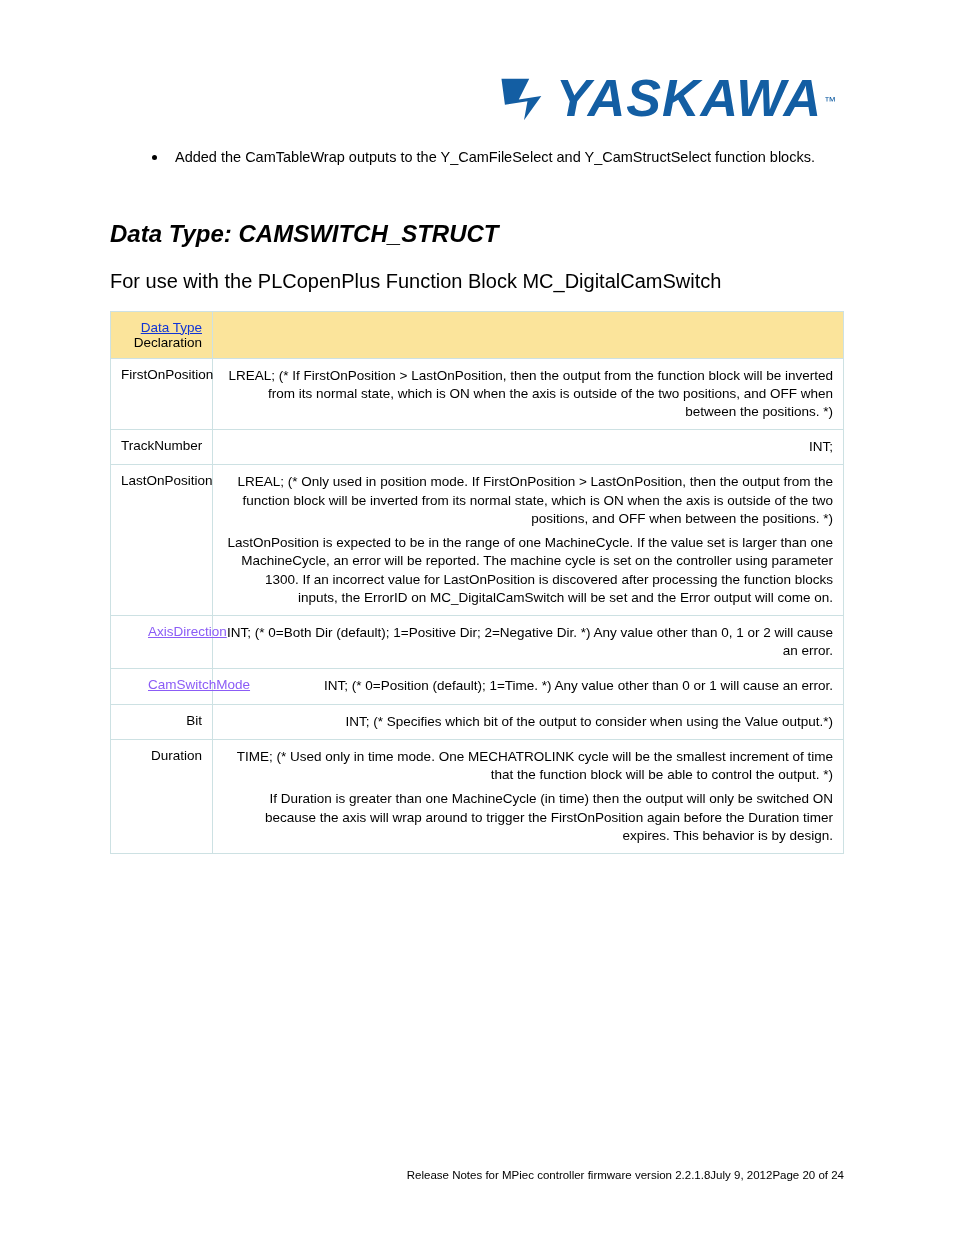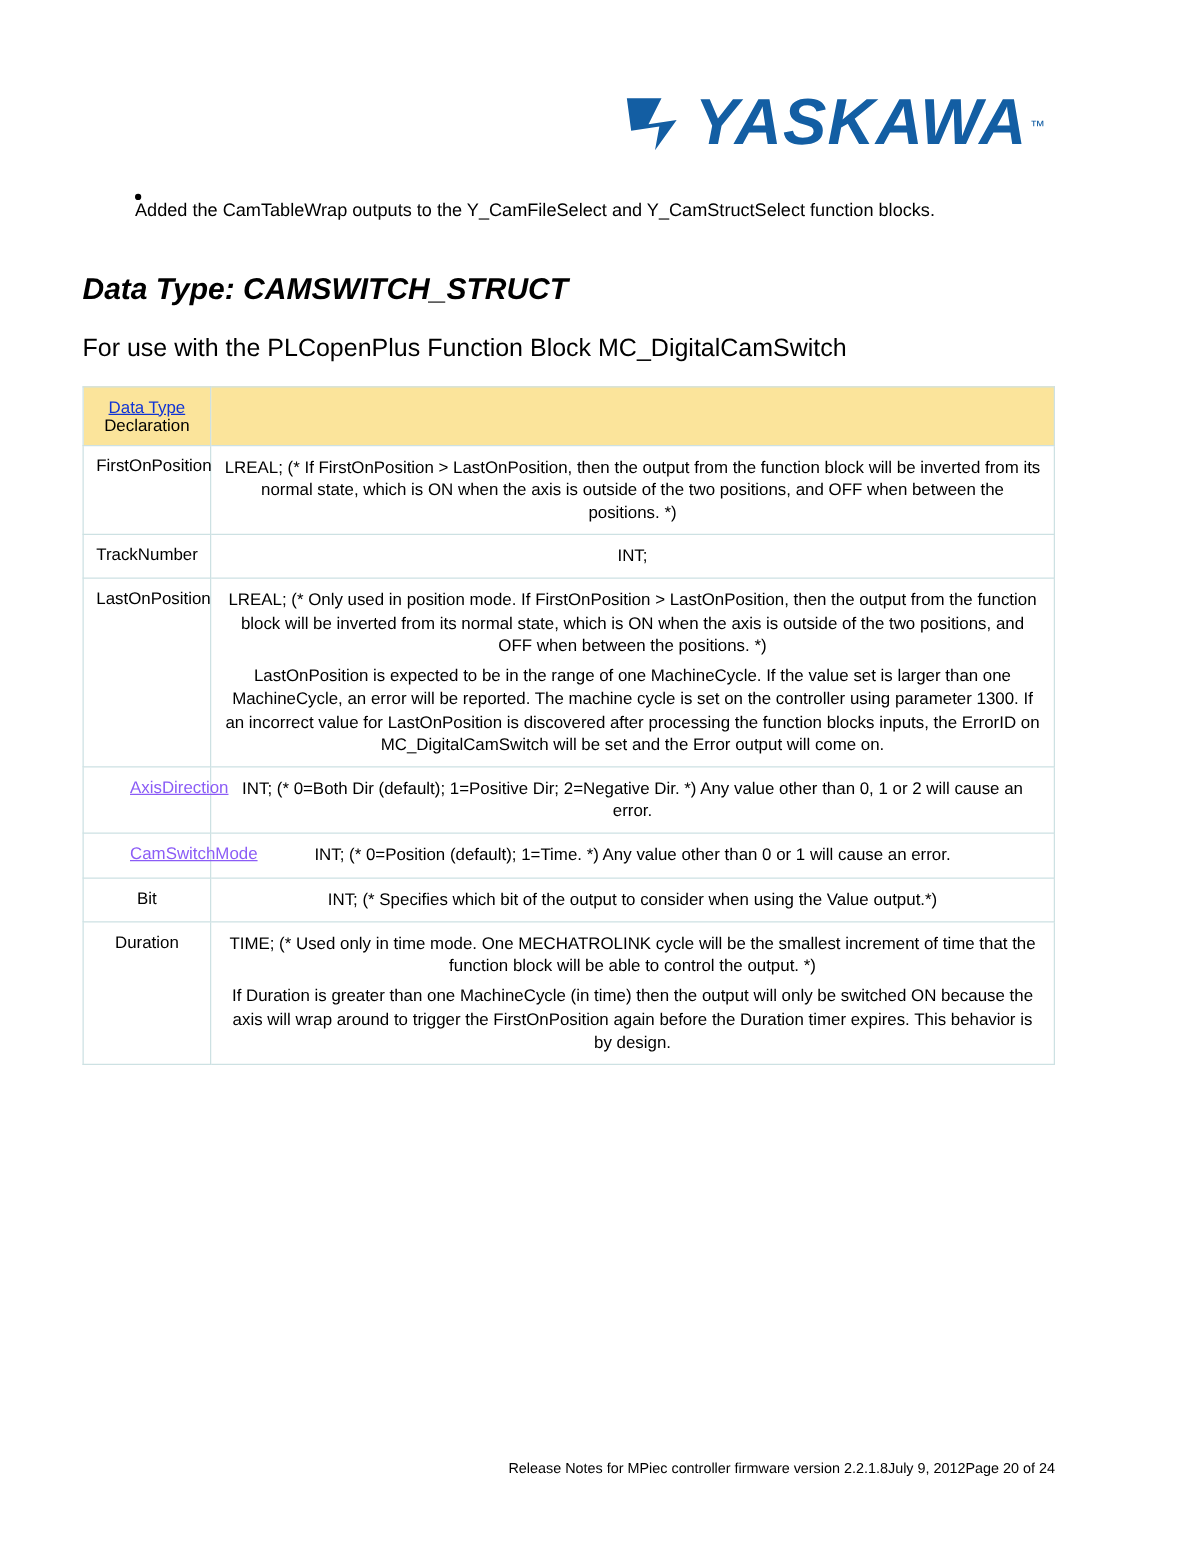--- a/index.html
+++ b/index.html
@@ -1,29 +1,29 @@
 <!DOCTYPE html>
 <html><head>
 <meta charset="utf-8">
 <style>
   * { box-sizing: border-box; margin: 0; padding: 0; }
   html, body { width: 954px; background: #fff; font-family: Arial, Helvetica, sans-serif; color: #000; }
-  .page { position: relative; width: 954px; height: 1235px; padding: 60px 110px 40px 66px; }
+  .page { position: relative; width: 954px; height: 1235px; padding: 60px 110px 40px 110px; }
   .logo { position: absolute; top: 68px; right: 118px; display: flex; align-items: center; }
   .logo-text { font-size: 52px; font-weight: 700; color: #135ea3; letter-spacing: 1px; font-style: italic; margin-left: 6px; }
   .logo-tm { font-size: 12px; color: #135ea3; vertical-align: top; margin-left: 2px; margin-top: 6px; }
   .logo-mark svg { width: 52px; height: 52px; }
-  .bullet-row { display: flex; align-items: flex-start; margin-top: 88px; margin-left: 42px; flex-direction: column; }
+  .bullet-row { display: flex; align-items: flex-start; margin-top: 88px; margin-left: 42px; }
   .bullet-dot { width: 5px; height: 5px; background: #000; border-radius: 50%; margin-top: 7px; margin-right: 18px; flex: 0 0 auto; }
   .bullet-text { font-size: 14.5px; line-height: 1.35; }
-  .section-heading { font-size: 24px; font-weight: 700; font-style: italic; margin-top: 38px; }
+  .section-heading { font-size: 24px; font-weight: 700; font-style: italic; margin-top: 52px; }
   .intro-line { font-size: 20px; margin-top: 22px; }
   table.params { width: 100%; border-collapse: collapse; margin-top: 18px; table-layout: fixed; }
   table.params col.c1 { width: 102px; }
-  table.params th, table.params td { border: 1px solid #cde1e3; padding: 8px 10px; font-size: 13.5px; vertical-align: top; text-align: center; }
+  table.params th, table.params td { border: 1px solid #cde1e3; padding: 8px 10px; font-size: 13.5px; vertical-align: top; text-align: right; }
   table.params th { background: #fbe49b; font-weight: 400; }
   table.params th .hlink { color: #1034d6; text-decoration: underline; }
   td .link { color: #8b5cf6; text-decoration: underline; margin-left: 27px; }
   td p { margin: 0 0 6px 0; font-size: 13.5px; line-height: 1.35; }
   td p:last-child { margin-bottom: 0; }
   .footer { position: absolute; bottom: 54px; left: 110px; right: 110px; display: flex; justify-content: flex-end; font-size: 11.5px; color: #000; }
 </style>
 </head>
 <body>
 

